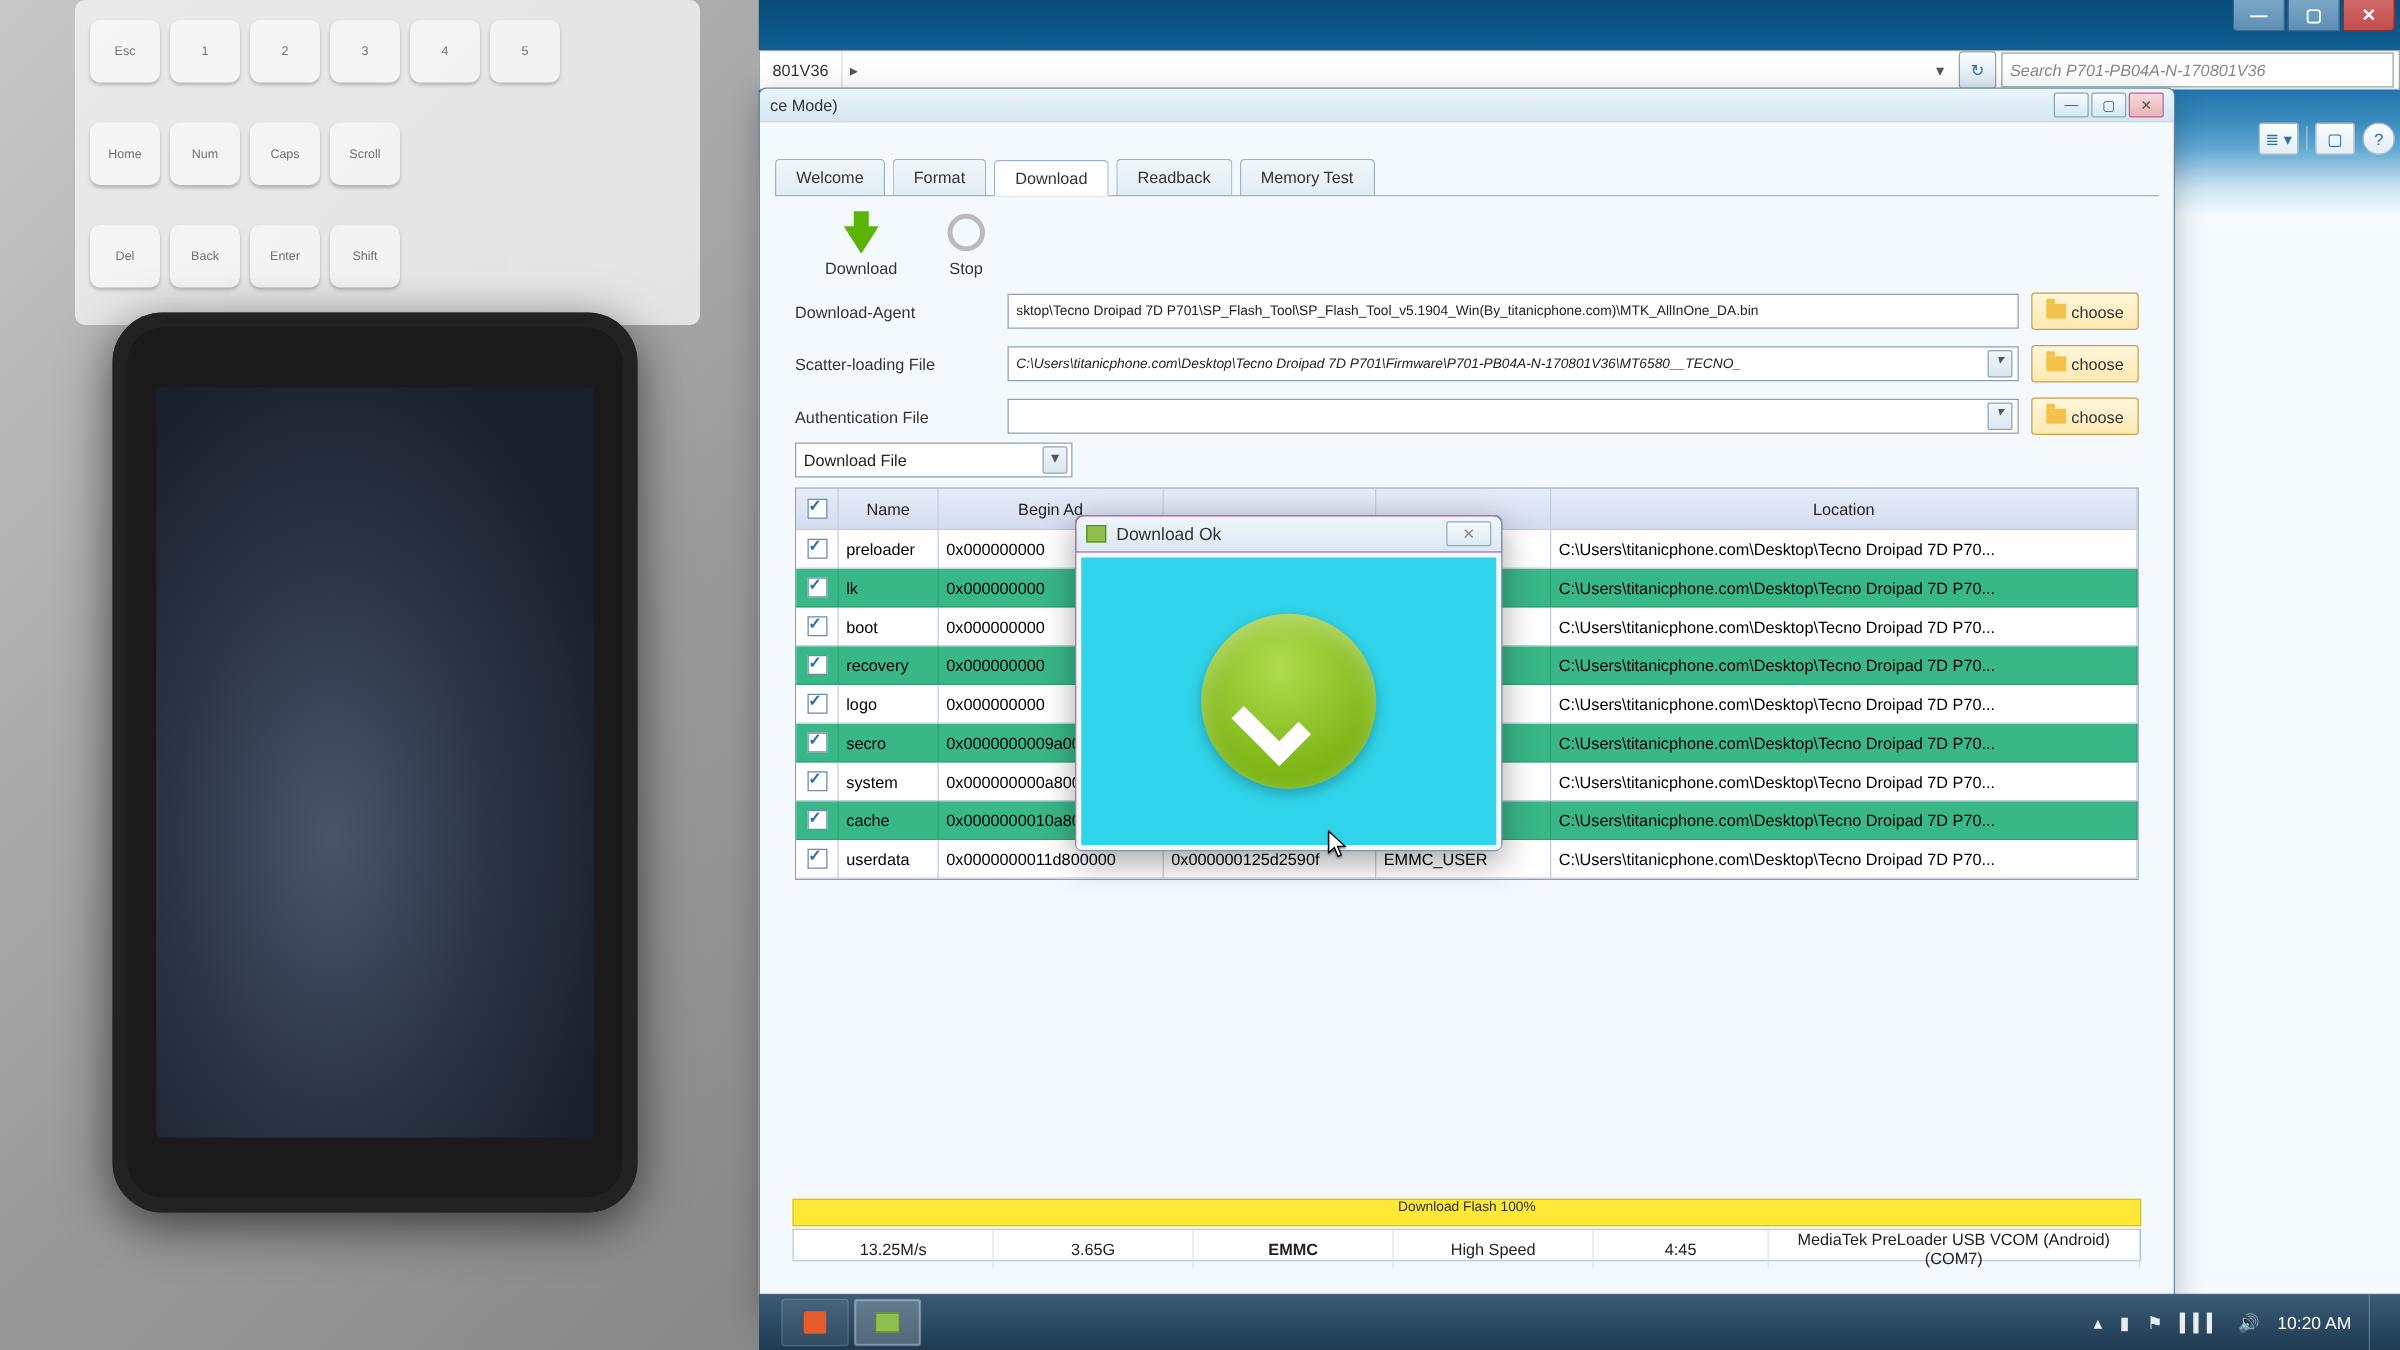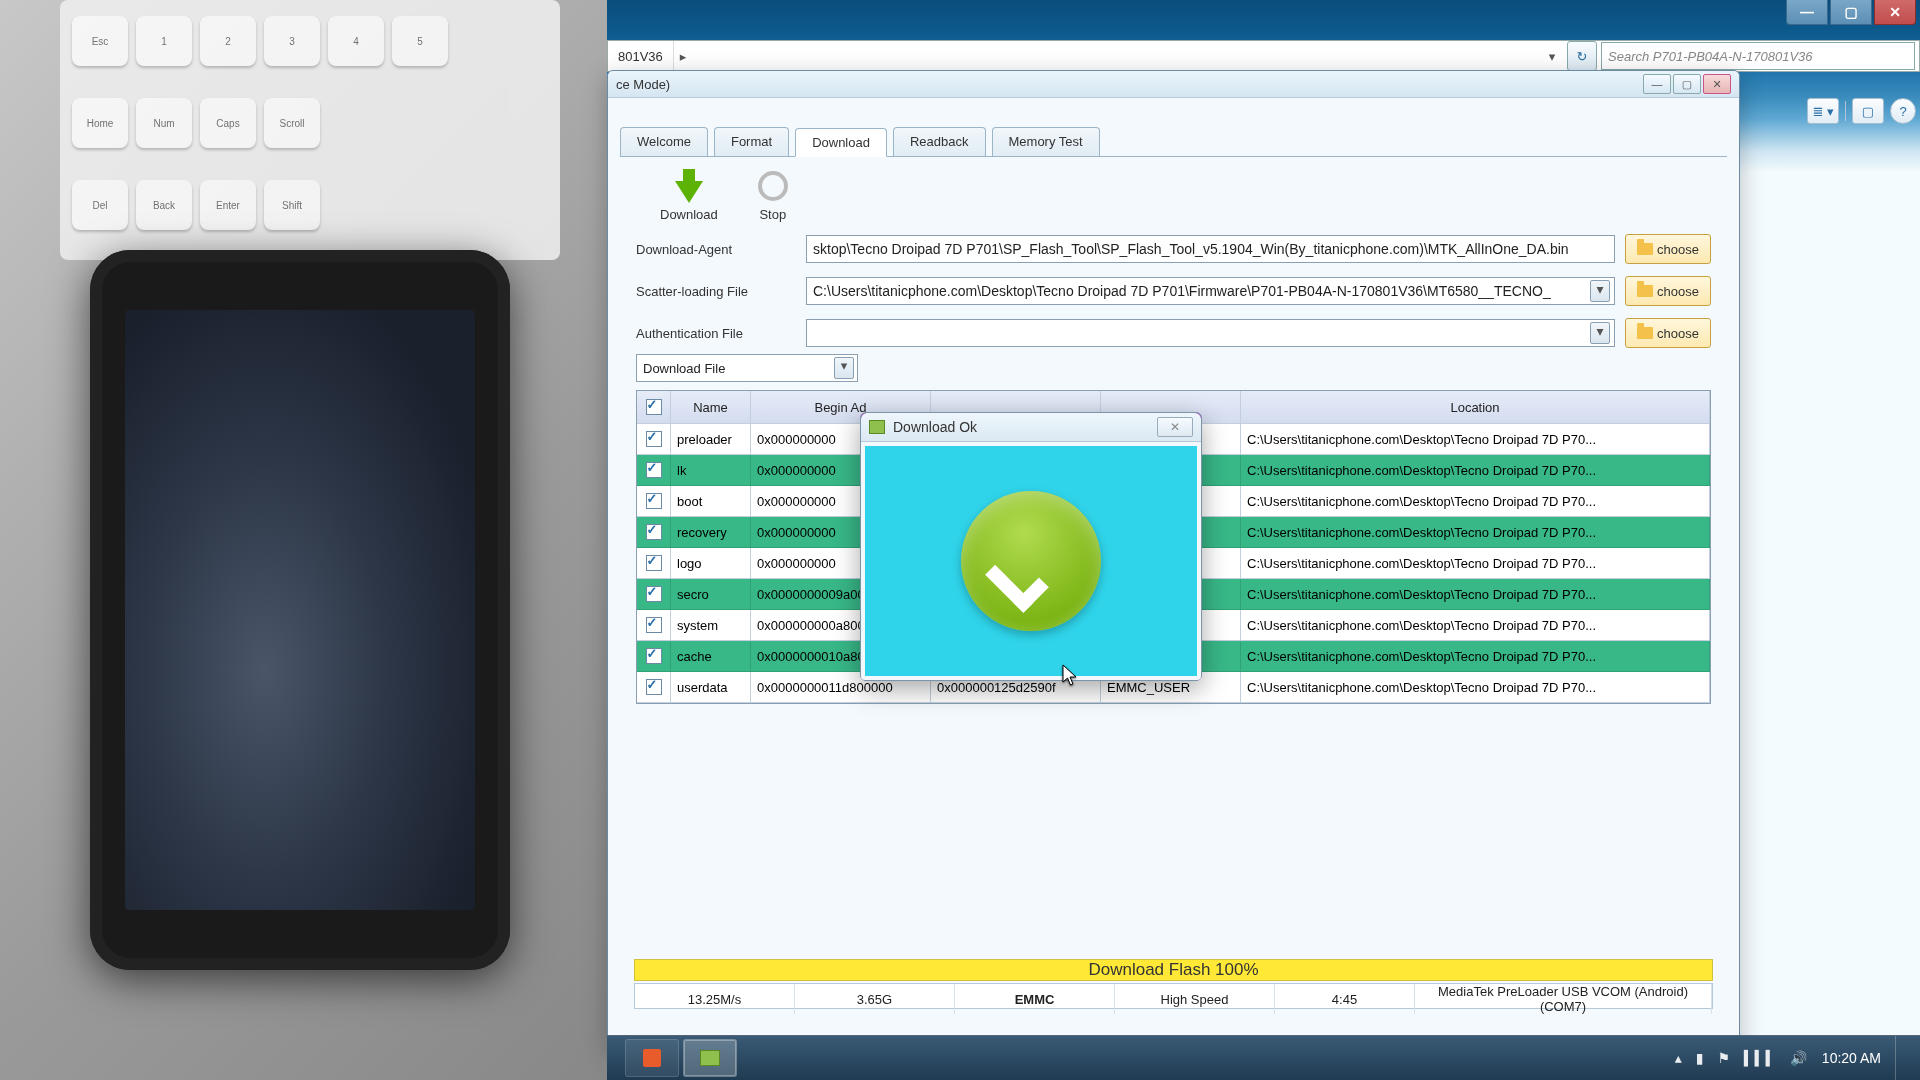--- a/index.html
+++ b/index.html
@@ -155,23 +155,23 @@
 
   .form-block {
     margin:6px 16px; display:grid;
     grid-template-columns: 160px 1fr 86px;
     row-gap:12px; column-gap:10px; align-items:center;
   }
   .form-label { color:#333; }
   .form-input {
     height:26px; border:1px solid #8aa0b2; background:#fff; padding:0 6px;
     white-space:nowrap; overflow:hidden; text-overflow:clip;
-    display:flex; align-items:center; font-size:14px; color:#222;
-  }
-  .form-input.dd { position:relative; padding-right:36px;}
+    display:flex; align-items:center; font-size:11px; color:#222;
+  }
+  .form-input.dd { position:relative; padding-right:36px;font-style:italic;}
   .form-input.dd::after{
     content:"▾"; position:absolute; right:4px; top:2px; width:18px; height:20px;
     border:1px solid #8aa0b2; background:linear-gradient(#f0f6fa,#dae6ef);
     text-align:center; color:#555; border-radius:2px;
   }
   .choose-btn {
     height:28px; border:1px solid #c8a040; border-radius:3px;
     background:linear-gradient(#fff6dc,#fde9b1);
     display:flex; align-items:center; justify-content:center; gap:4px;
     color:#333;
@@ -214,21 +214,21 @@
   .chk {
     width:14px; height:14px; border:1px solid #6a8aa5; background:#fff; position:relative; margin:auto;
   }
   .chk.checked::after{
     content:"✓"; position:absolute; left:0; top:-3px; font-size:13px; color:#2a6fa8; font-weight:bold;
   }
 
   
   .progress-bar {
     position:absolute; left:14px; right:14px; bottom:56px; height:20px;
-    background:#ffe936; text-align:center; font-size:17px; color:#333;
+    background:#ffe936; text-align:center; font-size:11px; color:#333;
     border:1px solid #cfc13a;
   }
   .status-bar {
     position:absolute; left:14px; right:14px; bottom:28px; height:24px;
     background:#fff; border:1px solid #b5c9d8;
     display:grid; grid-template-columns: 160px 160px 160px 160px 140px 1fr;
     align-items:center; font-size:13px; color:#222;
   }
   .status-bar > div { padding:0 10px; border-right:1px solid #d8e2ea; text-align:center; height:100%; display:flex; align-items:center; justify-content:center;}
   .status-bar > div.l { justify-content:flex-start; }

